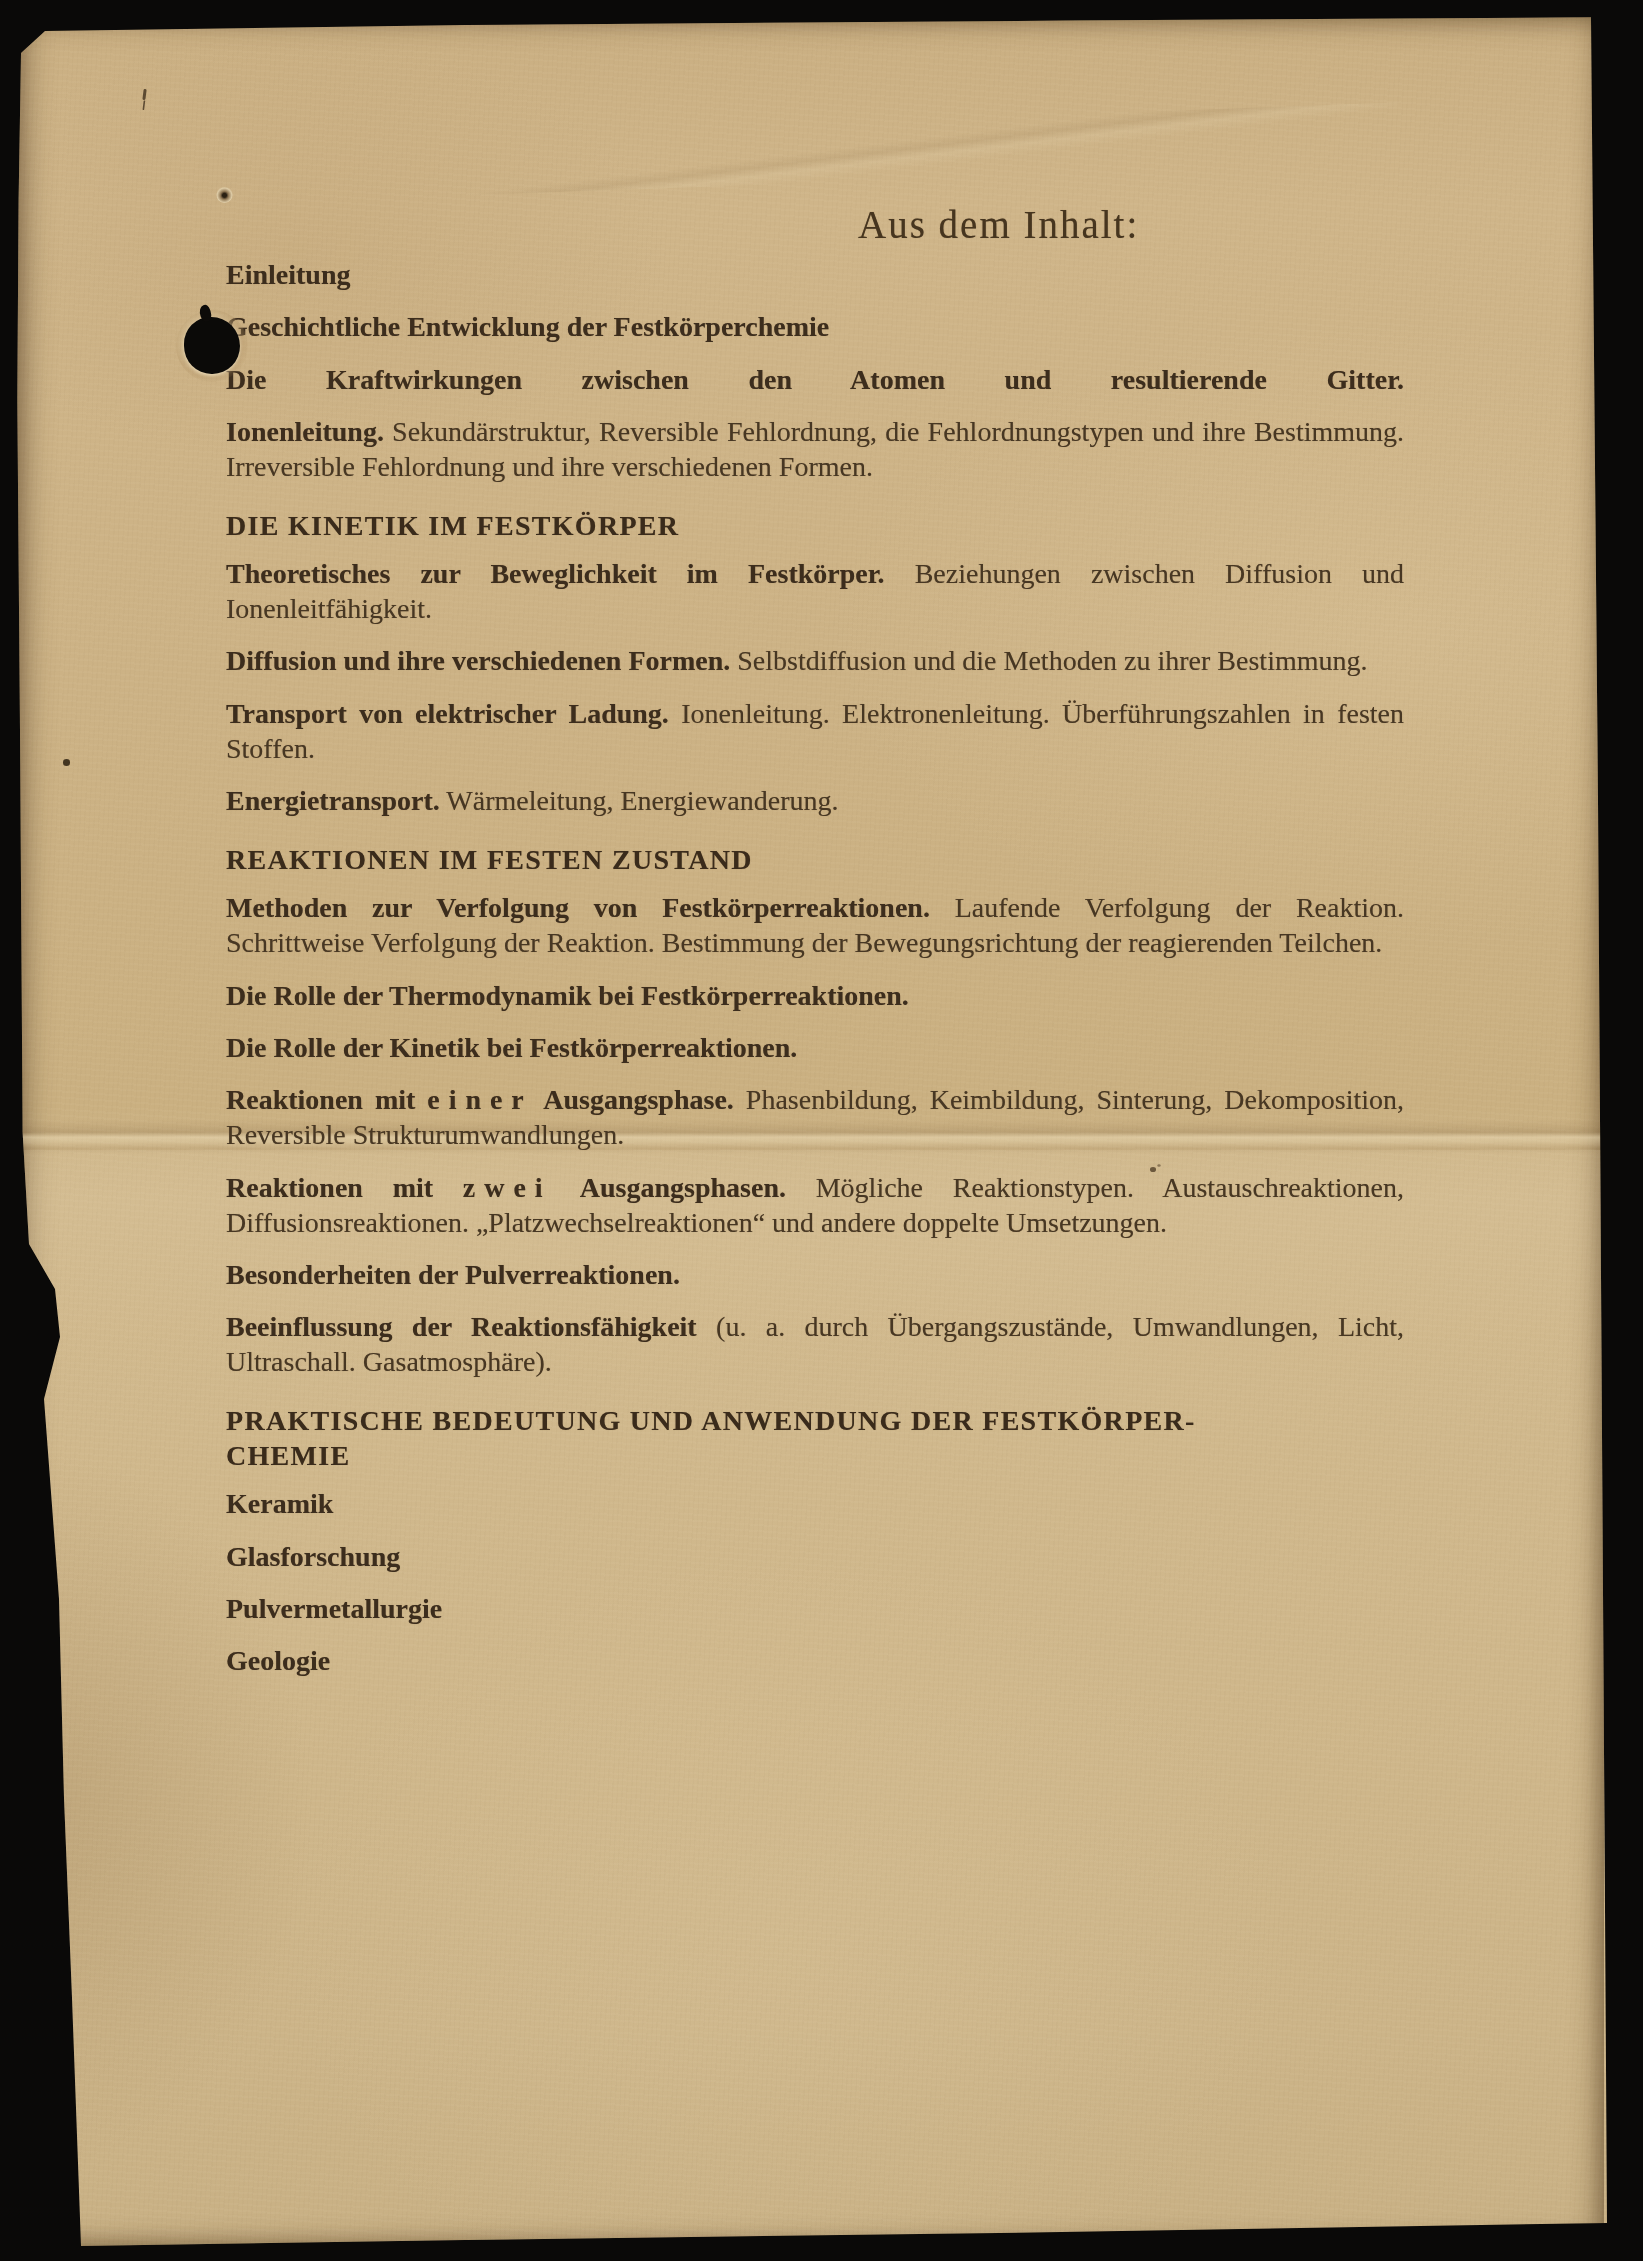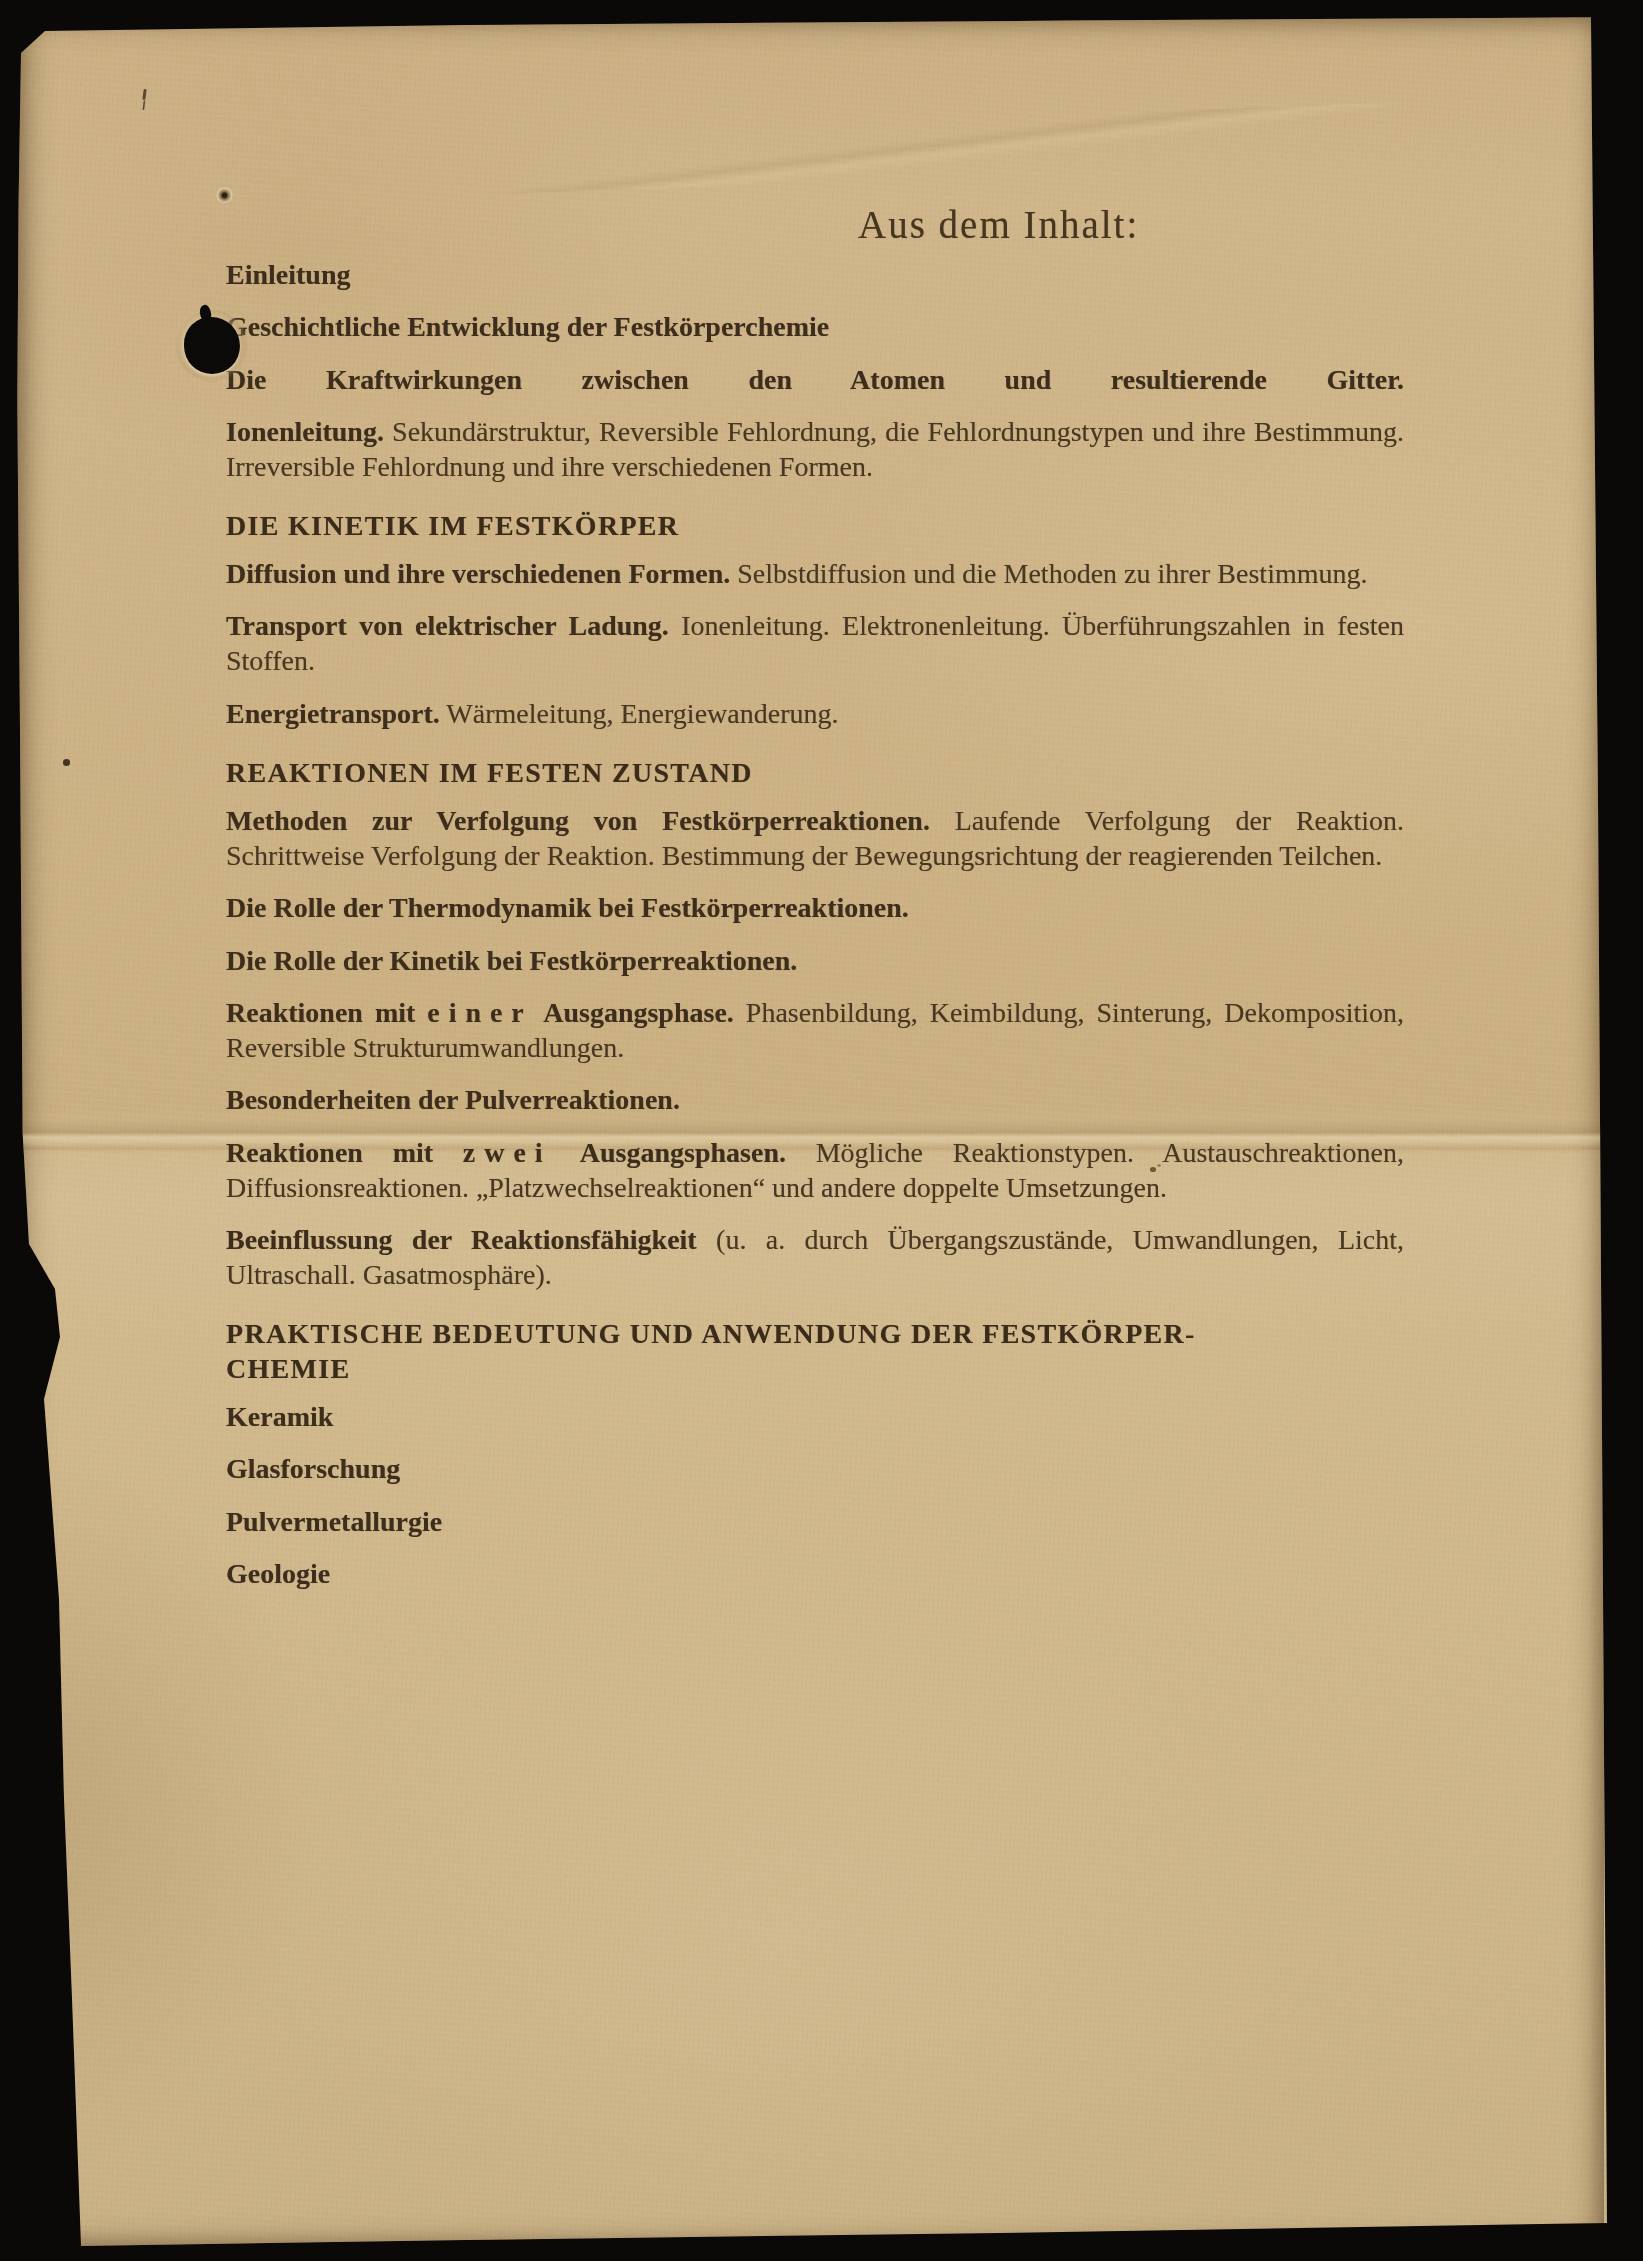--- a/index.html
+++ b/index.html
@@ -80,30 +80,31 @@
     <div class="crease"></div>
     <div class="lower-tone"></div>
 
     <div class="title">Aus dem Inhalt:</div>
     <div class="flow">
         <p class="para"><b>Einleitung</b></p>
         <p class="para"><b>Geschichtliche Entwicklung der Festkörperchemie</b></p>
         <p class="para spread"><b>Die Kraftwirkungen zwischen den Atomen und resultierende Gitter.</b></p>
         <p class="para"><b>Ionenleitung.</b> Sekundärstruktur, Reversible Fehlordnung, die Fehlordnungstypen und ihre Bestimmung. Irreversible Fehlordnung und ihre verschiedenen Formen.</p>
         <p class="heading">DIE KINETIK IM FESTKÖRPER</p>
+        <p class="para"><b>Theoretisches zur Beweglichkeit im Festkörper.</b> Beziehungen zwischen Diffusion und Ionenleitfähigkeit.</p>
         <p class="para"><b>Diffusion und ihre verschiedenen Formen.</b> Selbstdiffusion und die Methoden zu ihrer Bestimmung.</p>
         <p class="para"><b>Transport von elektrischer Ladung.</b> Ionenleitung. Elektronenleitung. Überführungszahlen in festen Stoffen.</p>
         <p class="para"><b>Energietransport.</b> Wärmeleitung, Energiewanderung.</p>
         <p class="heading">REAKTIONEN IM FESTEN ZUSTAND</p>
         <p class="para"><b>Methoden zur Verfolgung von Festkörperreaktionen.</b> Laufende Verfolgung der Reaktion. Schrittweise Verfolgung der Reaktion. Bestimmung der Bewegungsrichtung der reagierenden Teilchen.</p>
         <p class="para"><b>Die Rolle der Thermodynamik bei Festkörperreaktionen.</b></p>
         <p class="para"><b>Die Rolle der Kinetik bei Festkörperreaktionen.</b></p>
         <p class="para"><b>Reaktionen mit <span class="sperr">einer</span> Ausgangsphase.</b> Phasenbildung, Keimbildung, Sinterung, Dekomposition, Reversible Strukturumwandlungen.</p>
+        <p class="para"><b>Reaktionen mit <span class="sperr">zwei</span> Ausgangsphasen.</b> Mögliche Reaktionstypen. Austauschreaktionen, Diffusionsreaktionen. „Platzwechselreaktionen“ und andere doppelte Umsetzungen.</p>
         <p class="para"><b>Besonderheiten der Pulverreaktionen.</b></p>
-        <p class="para"><b>Reaktionen mit <span class="sperr">zwei</span> Ausgangsphasen.</b> Mögliche Reaktionstypen. Austauschreaktionen, Diffusionsreaktionen. „Platzwechselreaktionen“ und andere doppelte Umsetzungen.</p>
         <p class="para"><b>Beeinflussung der Reaktionsfähigkeit</b> (u. a. durch Übergangszustände, Umwandlungen, Licht, Ultraschall. Gasatmosphäre).</p>
         <p class="heading">
           <span class="hline">PRAKTISCHE BEDEUTUNG UND ANWENDUNG DER FESTKÖRPER-</span>
           <span class="hline">CHEMIE</span>
         </p>
         <p class="para"><b>Keramik</b></p>
         <p class="para"><b>Glasforschung</b></p>
         <p class="para"><b>Pulvermetallurgie</b></p>
         <p class="para"><b>Geologie</b></p>
       </div>

